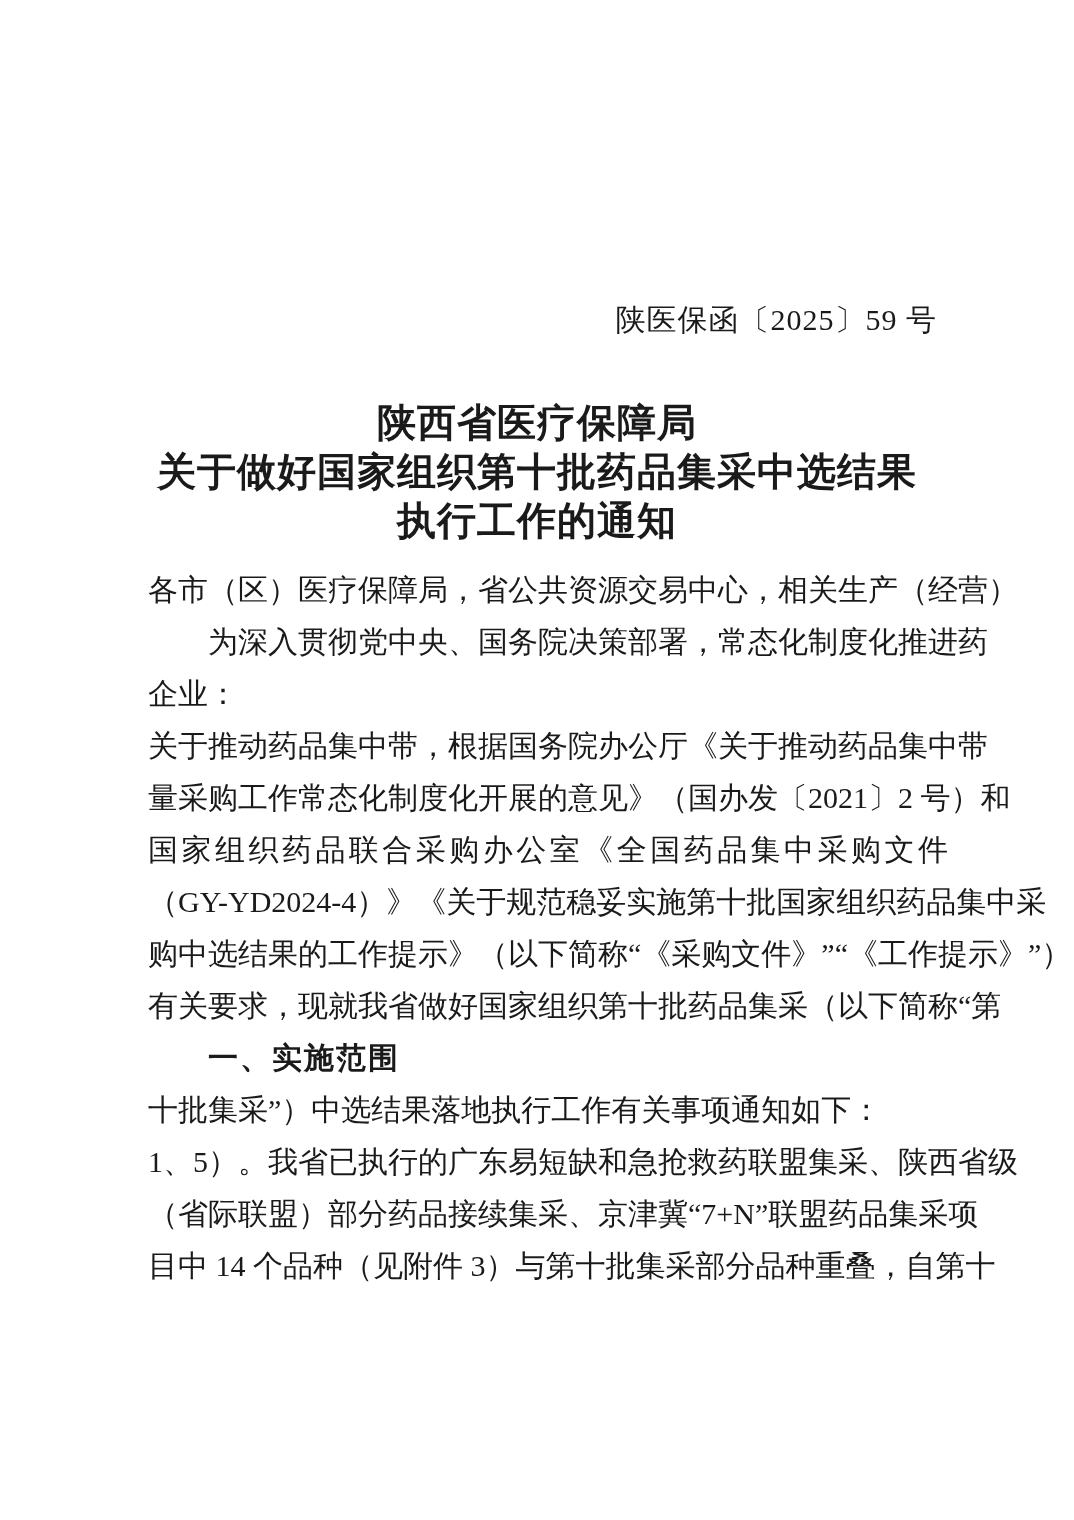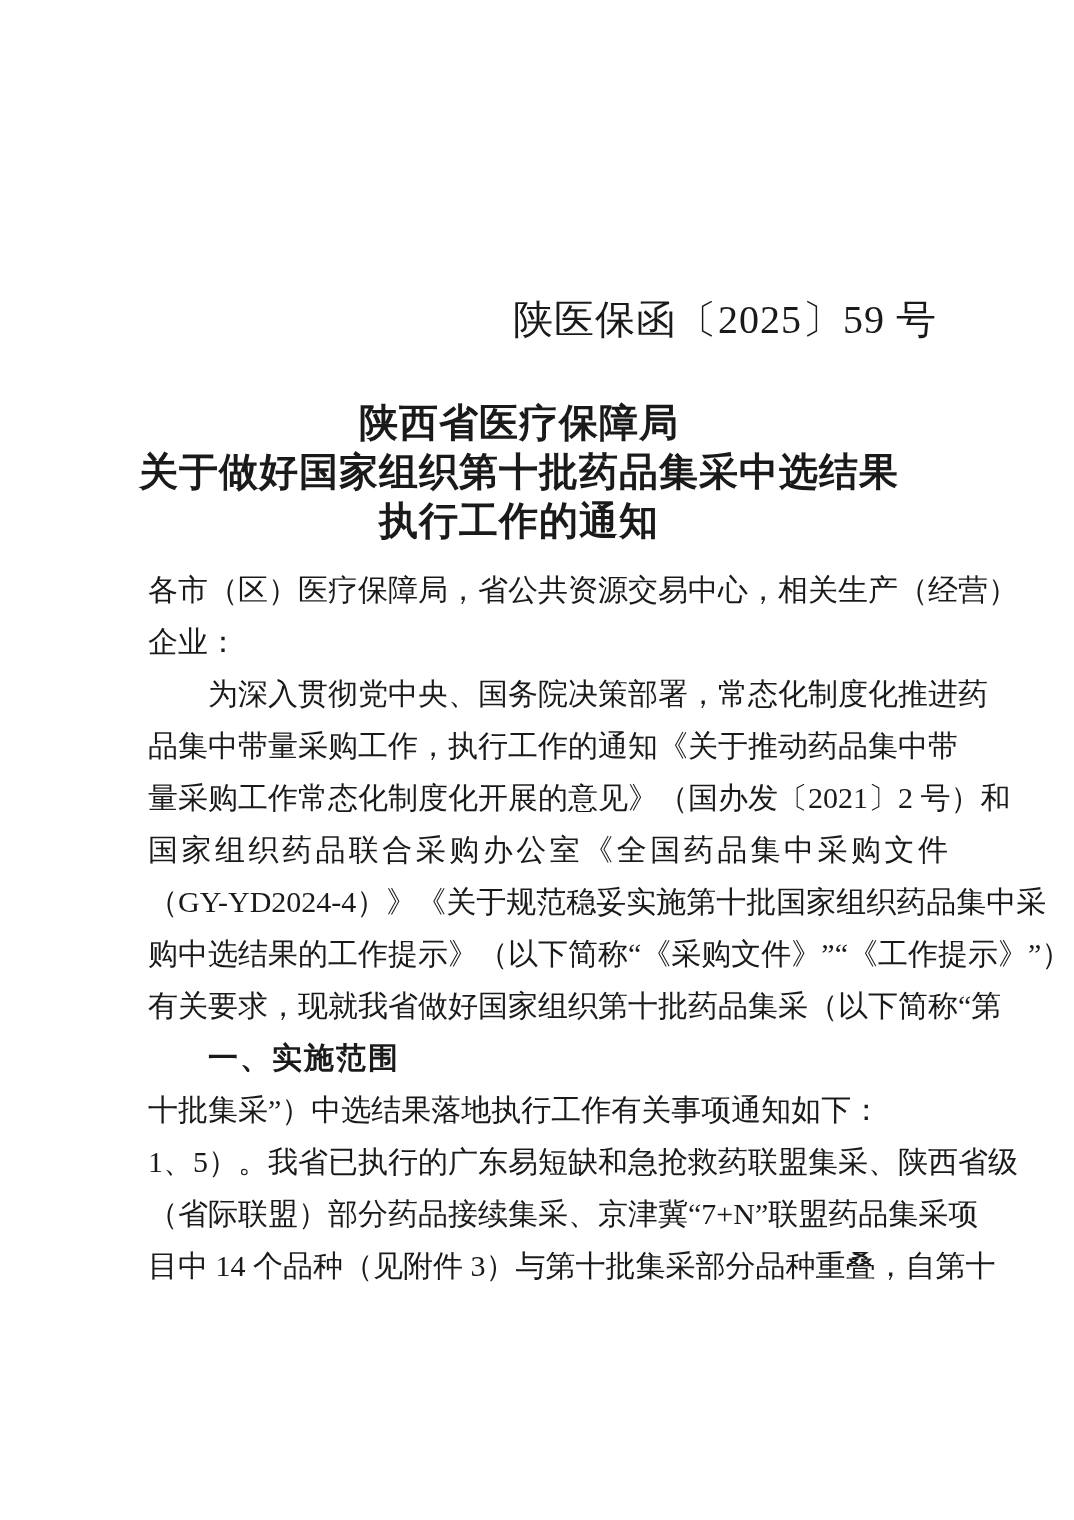--- a/index.html
+++ b/index.html
@@ -15,29 +15,29 @@
     overflow: hidden;
     font-family: "Liberation Serif", "DejaVu Serif", serif;
     color: #1a1a1a;
   }
   .doc-number {
     position: absolute;
     top: 300px;
     left: 137px;
     width: 800px;
     text-align: right;
-    font-size: 40px;
+    font-size: 30px;
     line-height: 40px;
     letter-spacing: 1px;
     white-space: nowrap;
   }
   .title-block {
     position: absolute;
     top: 398px;
-    left: 69px;
+    left: 87px;
     width: 900px;
     text-align: center;
     font-weight: bold;
     font-size: 39px;
     line-height: 49px;
     letter-spacing: 1px;
   }
   .title-block .title-line {
     white-space: nowrap;
   }
@@ -80,23 +80,23 @@
   <div class="doc-number">陕医保函〔2025〕59 号</div>
 
   <div class="title-block">
     <div class="title-line">陕西省医疗保障局</div>
     <div class="title-line">关于做好国家组织第十批药品集采中选结果</div>
     <div class="title-line">执行工作的通知</div>
   </div>
 
   <div class="doc-body">
     <div class="line">各市（区）医疗保障局，省公共资源交易中心，相关生产（经营）</div>
+    <div class="line indent">为深入贯彻党中央、国务院决策部署，常态化制度化推进药</div>
     <div class="line">企业：</div>
-    <div class="line indent">为深入贯彻党中央、国务院决策部署，常态化制度化推进药</div>
-    <div class="line">品集中带量采购工作，执行工作的通知《关于推动药品集中带</div>
+    <div class="line">关于推动药品集中带，根据国务院办公厅《关于推动药品集中带</div>
     <div class="line">量采购工作常态化制度化开展的意见》（国办发〔2021〕2 号）和</div>
     <div class="line stretch">国家组织药品联合采购办公室《全国药品集中采购文件</div>
     <div class="line">（GY-YD2024-4）》《关于规范稳妥实施第十批国家组织药品集中采</div>
     <div class="line">购中选结果的工作提示》（以下简称“《采购文件》”“《工作提示》”）</div>
     <div class="line">有关要求，现就我省做好国家组织第十批药品集采（以下简称“第</div>
     <div class="line indent heading">一、实施范围</div>
     <div class="line">十批集采”）中选结果落地执行工作有关事项通知如下：</div>
     <div class="line">1、5）。我省已执行的广东易短缺和急抢救药联盟集采、陕西省级</div>
     <div class="line">（省际联盟）部分药品接续集采、京津冀“7+N”联盟药品集采项</div>
     <div class="line">目中 14 个品种（见附件 3）与第十批集采部分品种重叠，自第十</div>

